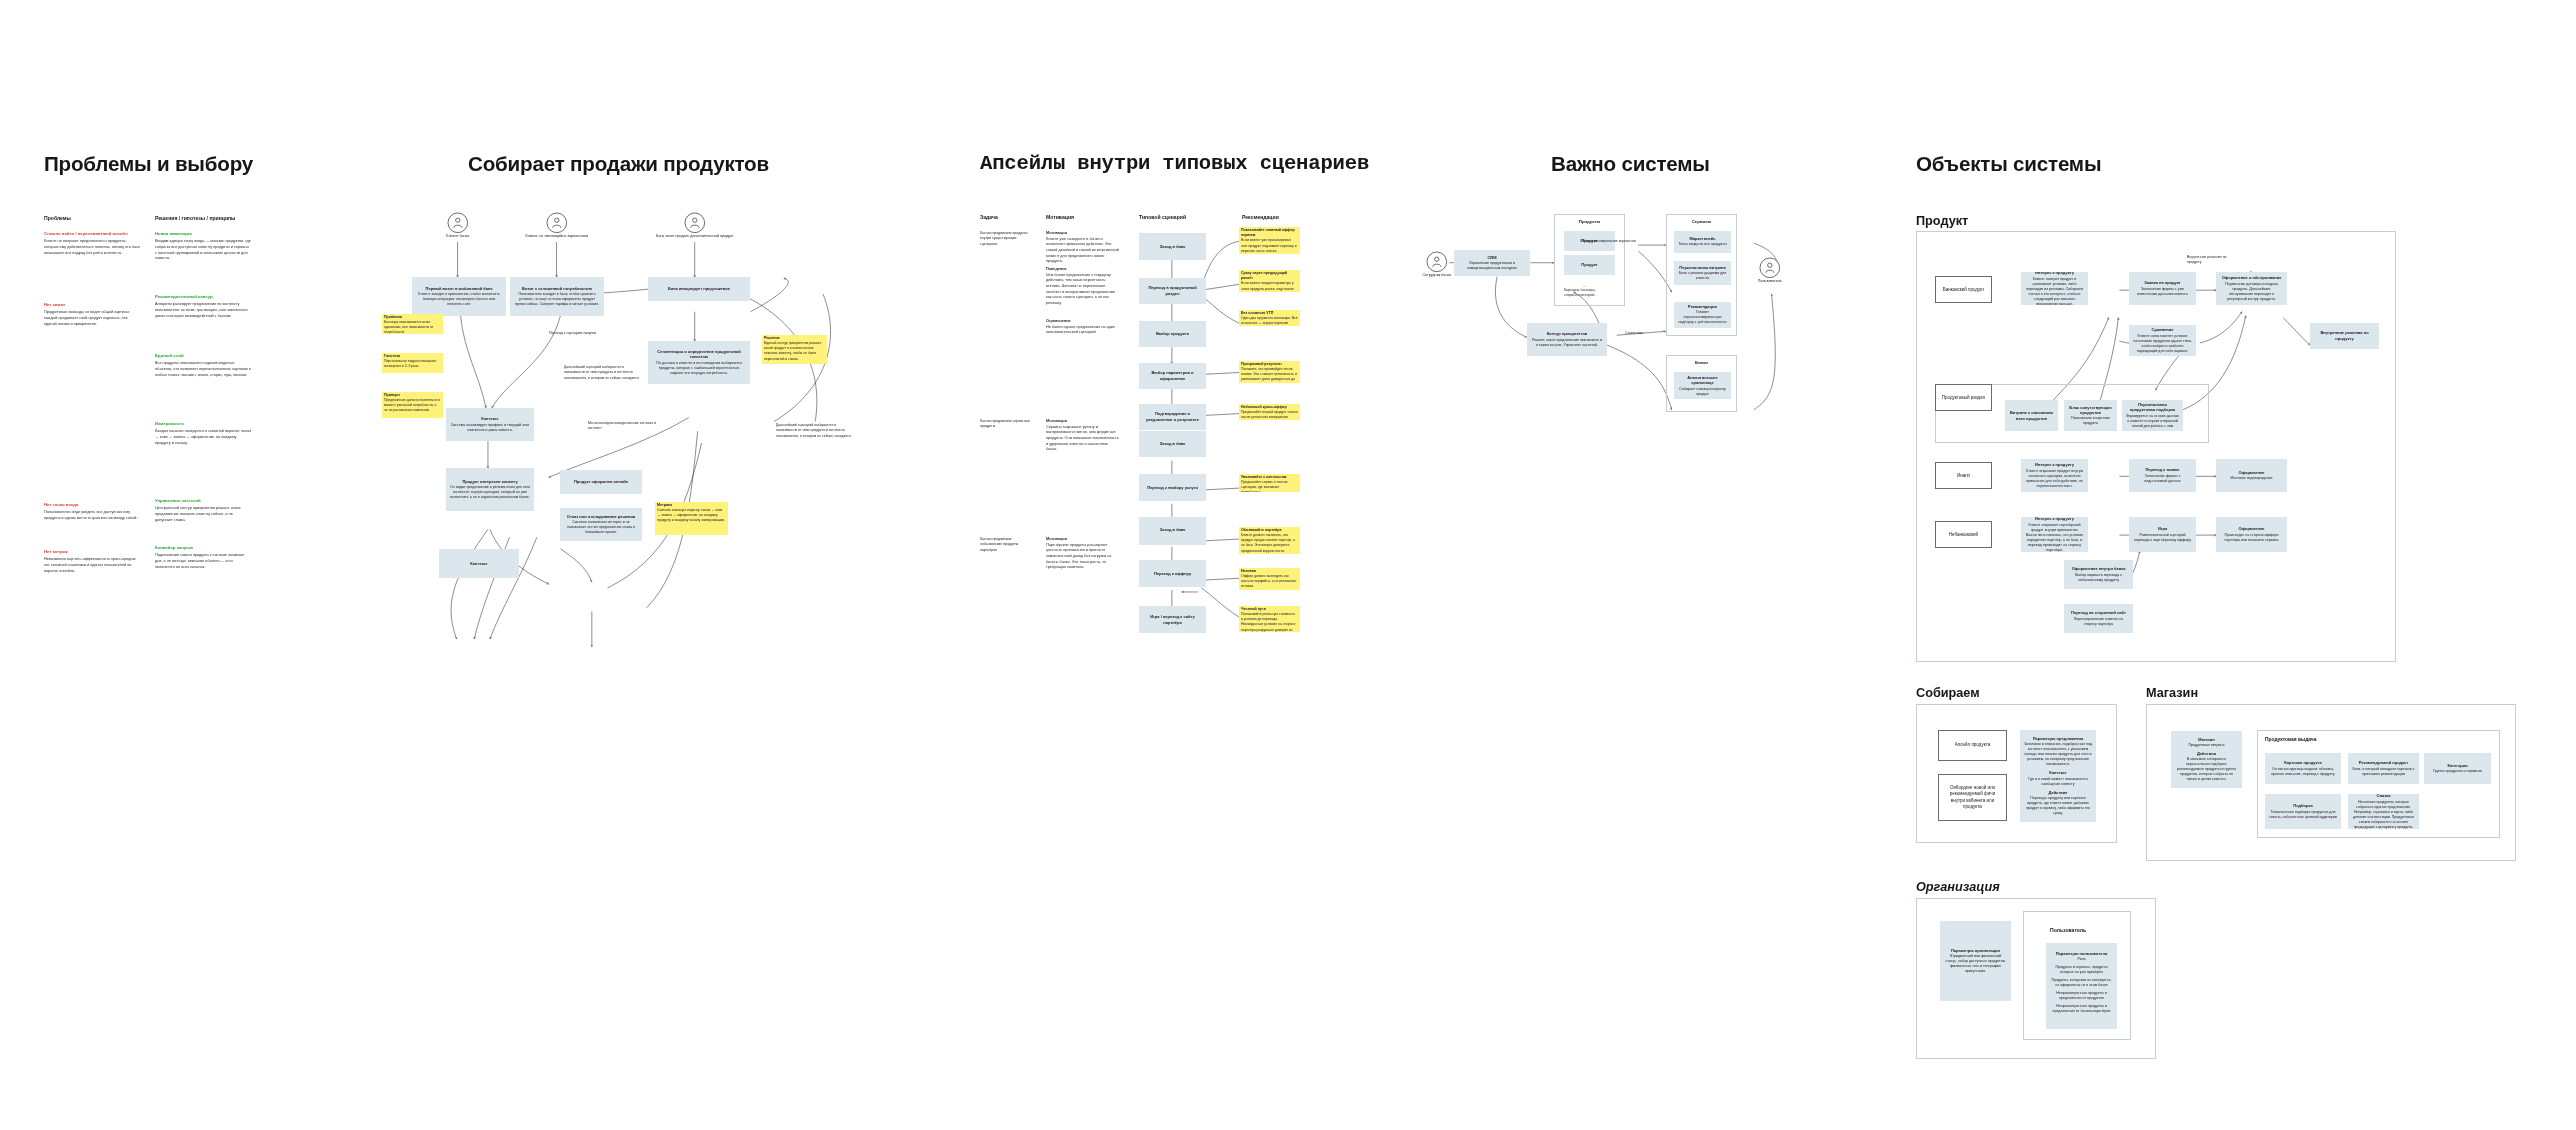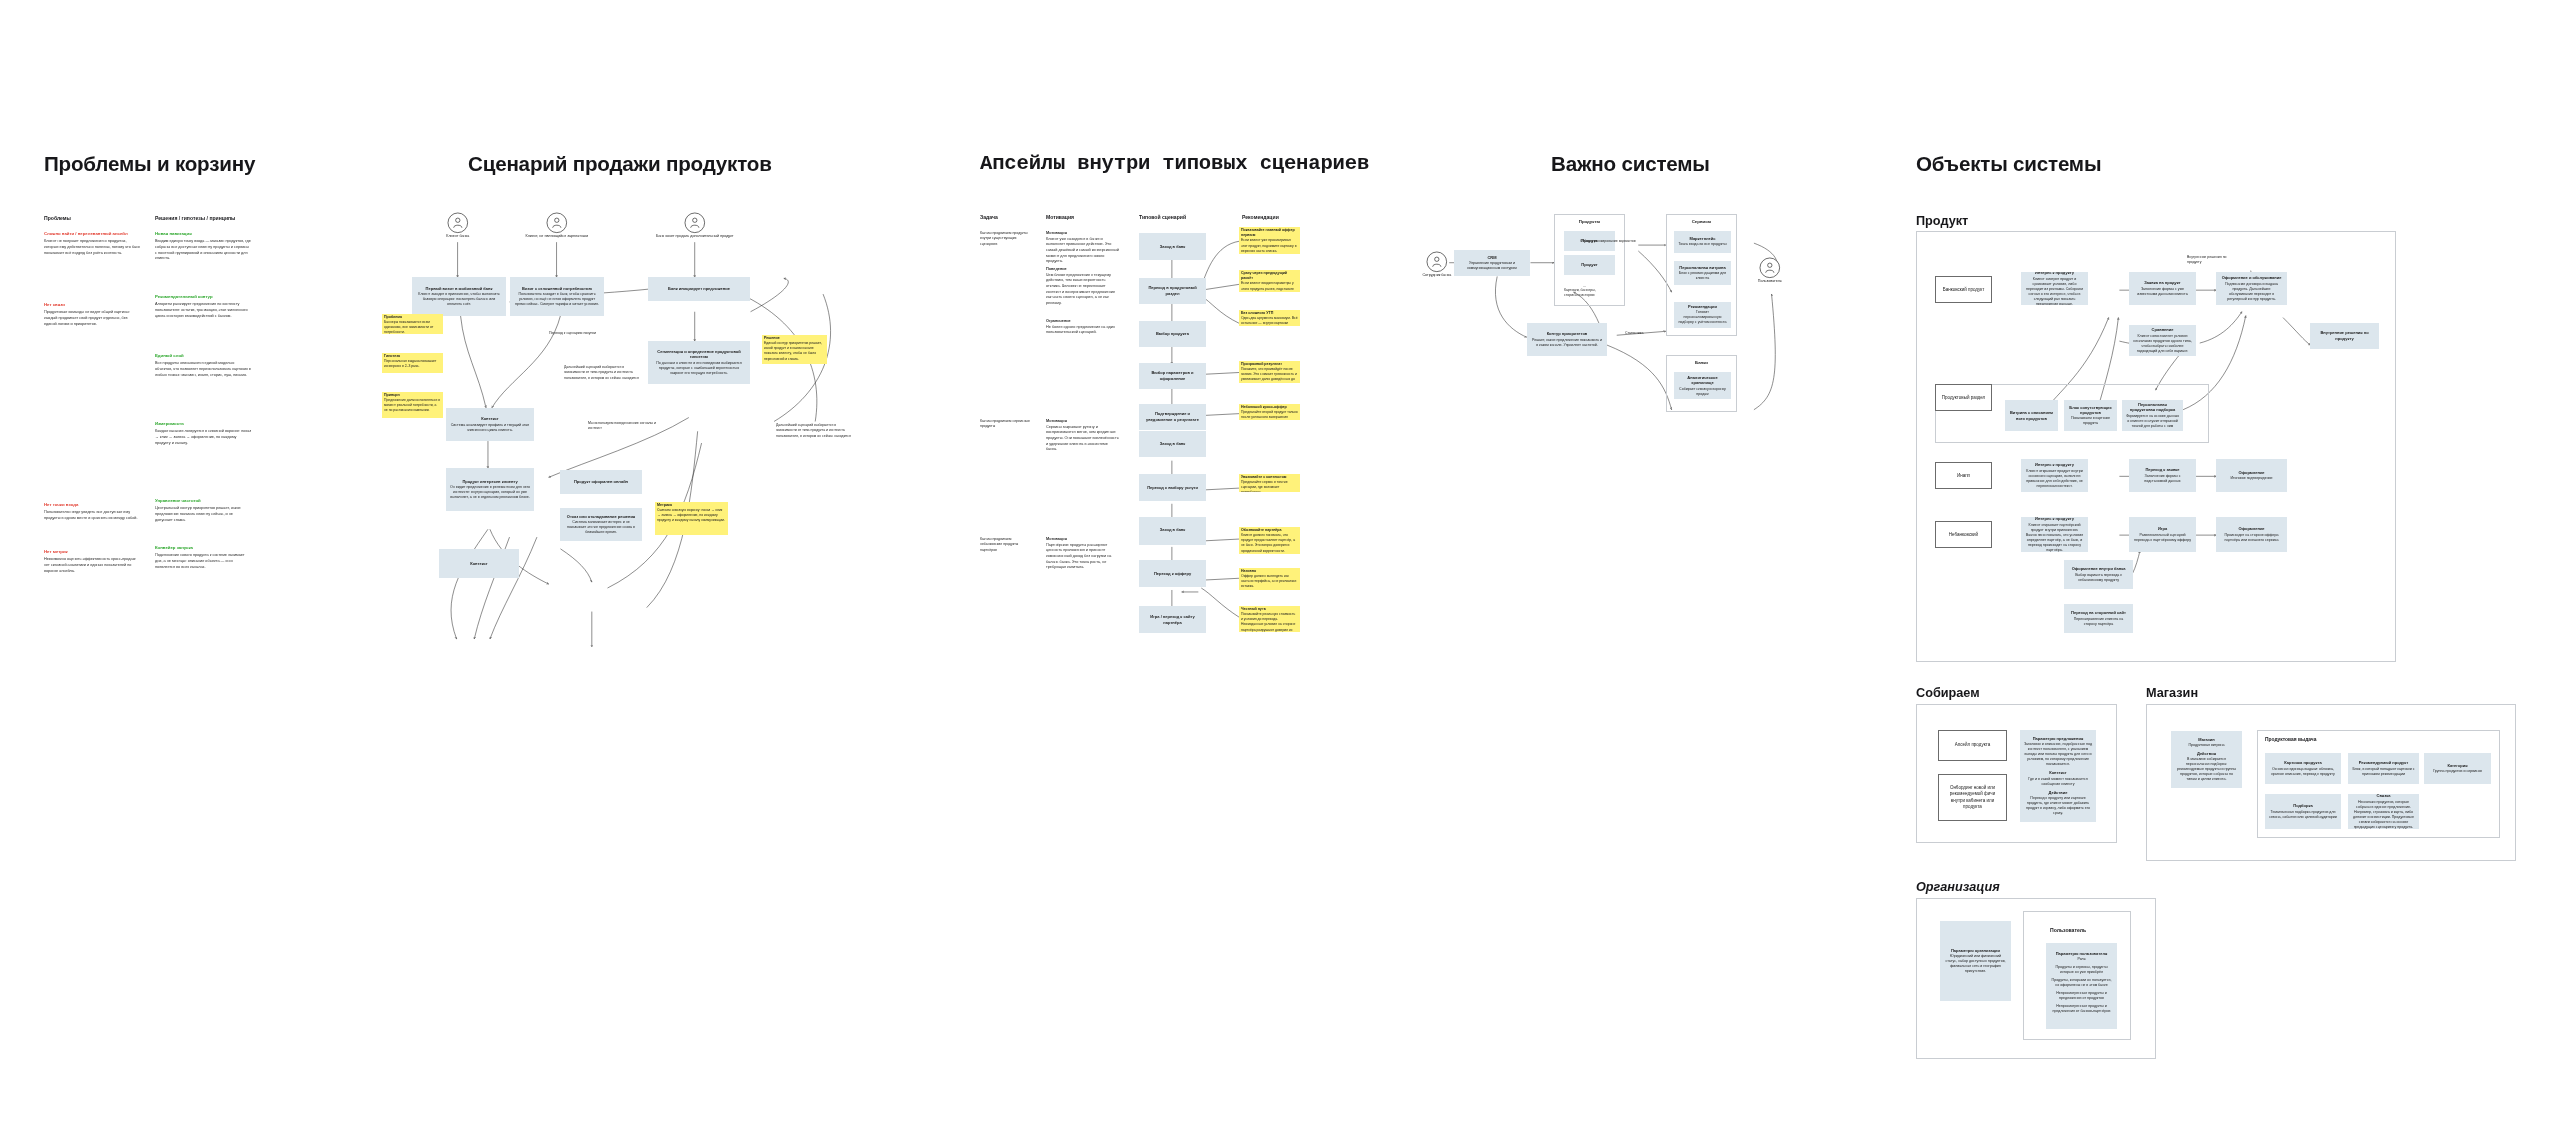--- a/index.html
+++ b/index.html
@@ -109,22 +109,22 @@
   }
 
   svg.wires { position:absolute; left:0; top:0; overflow:visible; pointer-events:none; }
   svg.wires path, svg.wires line { fill:none; stroke:#2b2b2b; stroke-width:0.55; }
 </style>
 </head>
 <body>
 
 <div class="board">
 
-  <div class="section-title" style="left:44px; top:152px;">Проблемы и корзину</div>
-  <div class="section-title" style="left:468px; top:152px;">Сценарий продажи продуктов</div>
+  <div class="section-title" style="left:44px; top:152px;">Проблемы и выбору</div>
+  <div class="section-title" style="left:468px; top:152px;">Собирает продажи продуктов</div>
   <div class="section-title" style="left:980px; top:152px;font-family:Liberation Mono, monospace;">Апсейлы внутри типовых сценариев</div>
   <div class="section-title" style="left:1551px; top:152px;">Важно системы</div>
   <div class="section-title" style="left:1916px; top:152px;">Объекты системы</div>
 
   <div>
     <div class="col-head" style="left:44px; top:215px;">Проблемы</div>
     <div class="col-head" style="left:155px; top:215px;">Решения / гипотезы / принципы</div>
 
     <div class="txt-block" style="left:44px; top:231px;">
       <p class="txt-h red">Сложно найти / нерелевантный апсейл</p>

